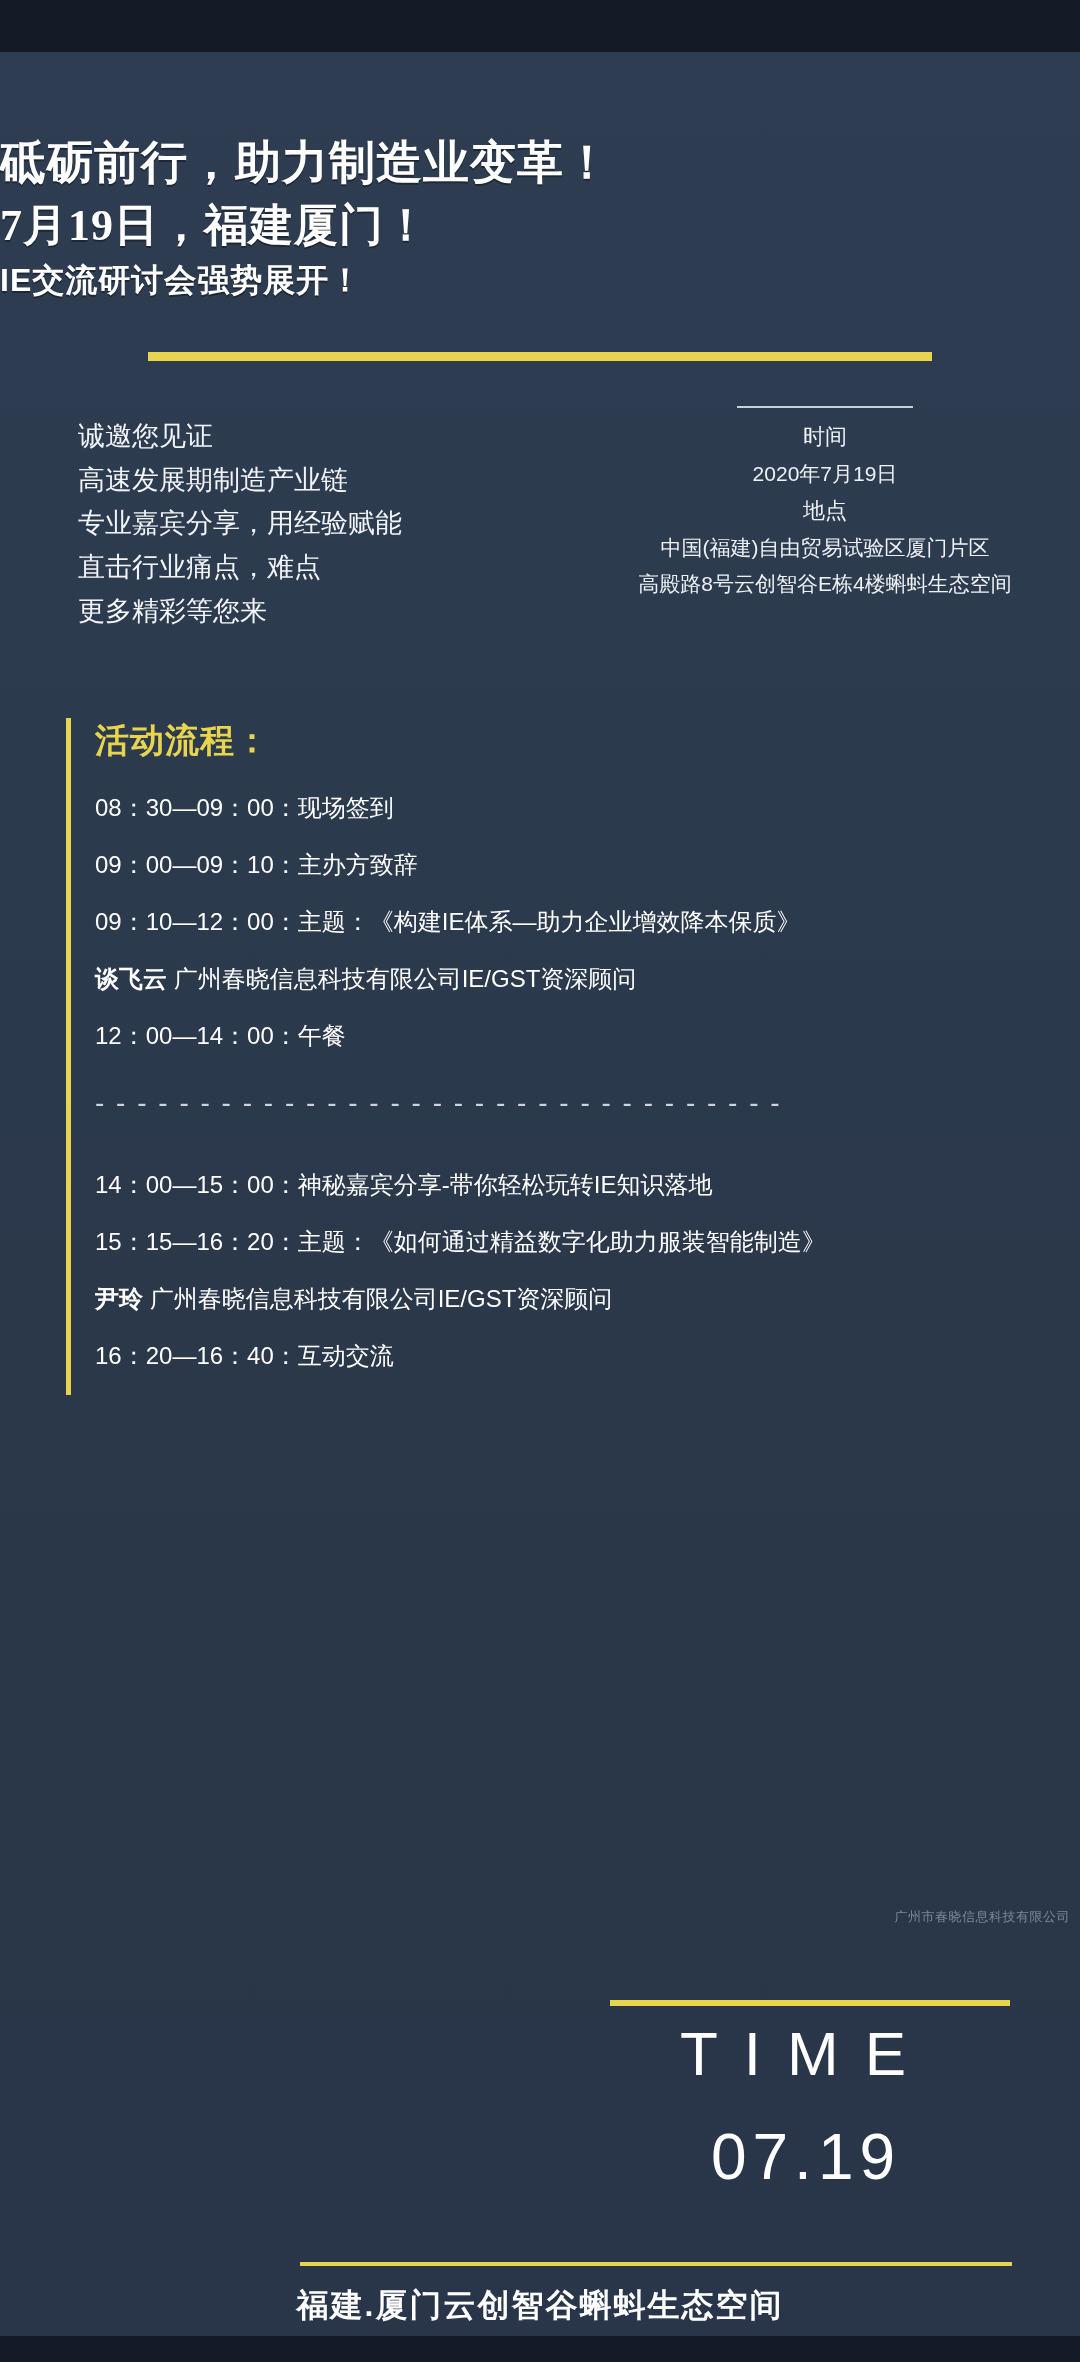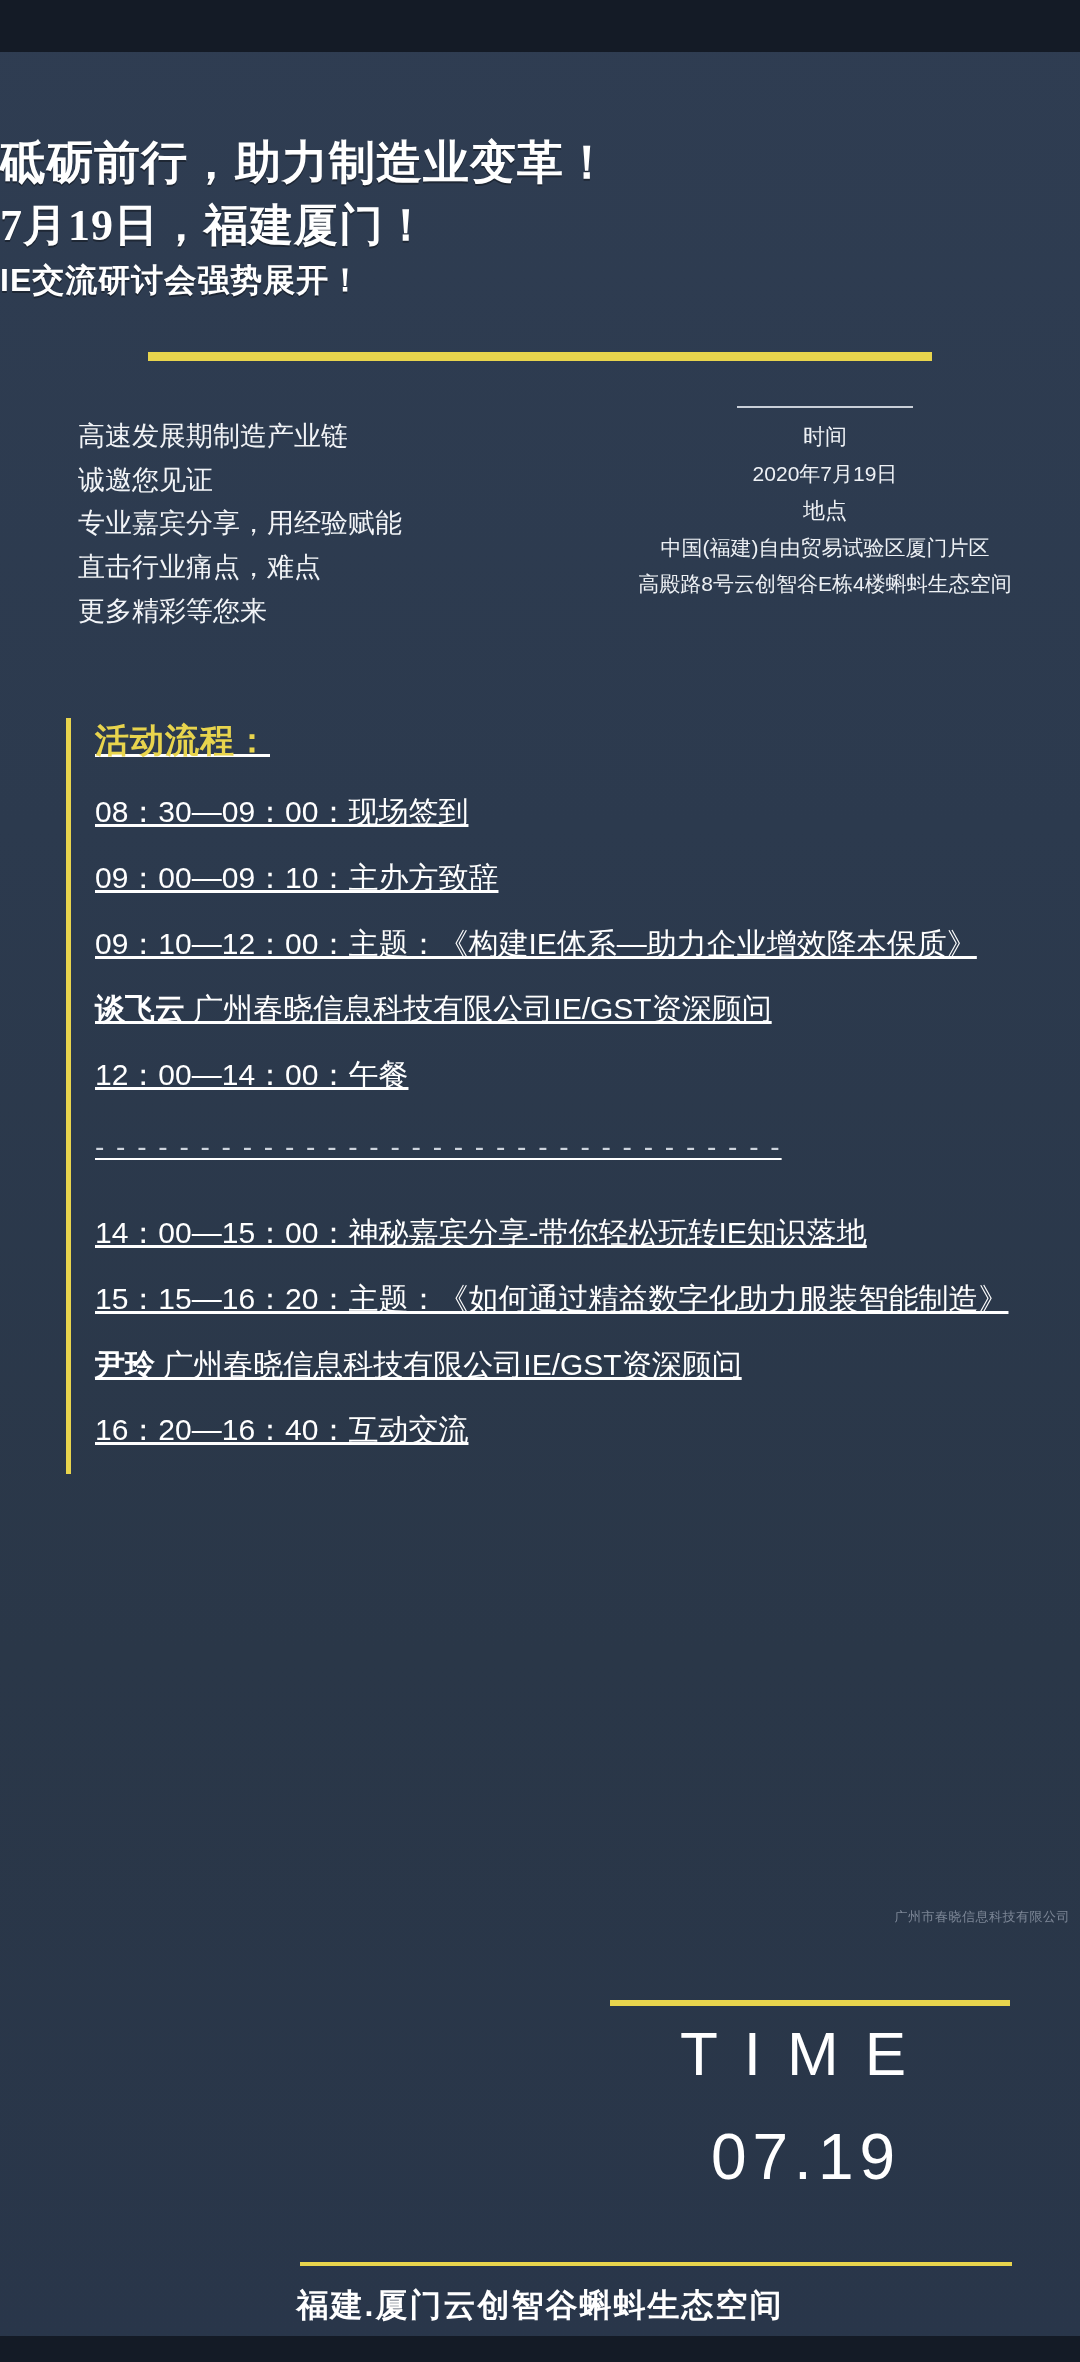--- a/index.html
+++ b/index.html
@@ -94,31 +94,30 @@
 
   
   .agenda {
     position: absolute;
     top: 718px;
     left: 66px;
     width: 960px;
     border-left: 5px solid #e8d44d;
     padding-left: 24px;
     box-sizing: border-box;
-    text-decoration: underline;
   }
   .agenda-title {
     font-size: 34px;
     font-weight: bold;
     color: #e8d44d;
     margin-bottom: 26px;
     letter-spacing: 1px;
   }
   .agenda-item {
-    font-size: 30px;
+    font-size: 24px;
     line-height: 1.46;
     margin-bottom: 22px;
     color: #ffffff;
   }
   .agenda-item .spk {
     font-weight: bold;
     text-align: center;
   }
   .agenda-sep {
     color: #cdd3dc;
@@ -198,22 +197,22 @@
 
   <div class="headline">
     <div class="line l1">砥砺前行，助力制造业变革！</div>
     <div class="line l2">7月19日，福建厦门！</div>
     <div class="line l3">IE交流研讨会强势展开！</div>
   </div>
 
   <div class="head-rule"></div>
 
   <div class="intro">
+    <div>诚邀您见证</div>
     <div>高速发展期制造产业链</div>
-    <div>诚邀您见证</div>
     <div>专业嘉宾分享，用经验赋能</div>
     <div>直击行业痛点，难点</div>
     <div>更多精彩等您来</div>
   </div>
 
   <div class="info">
     <div class="hr"></div>
     <div class="lbl">时间</div>
     <div class="val">2020年7月19日</div>
     <div class="lbl">地点</div>

